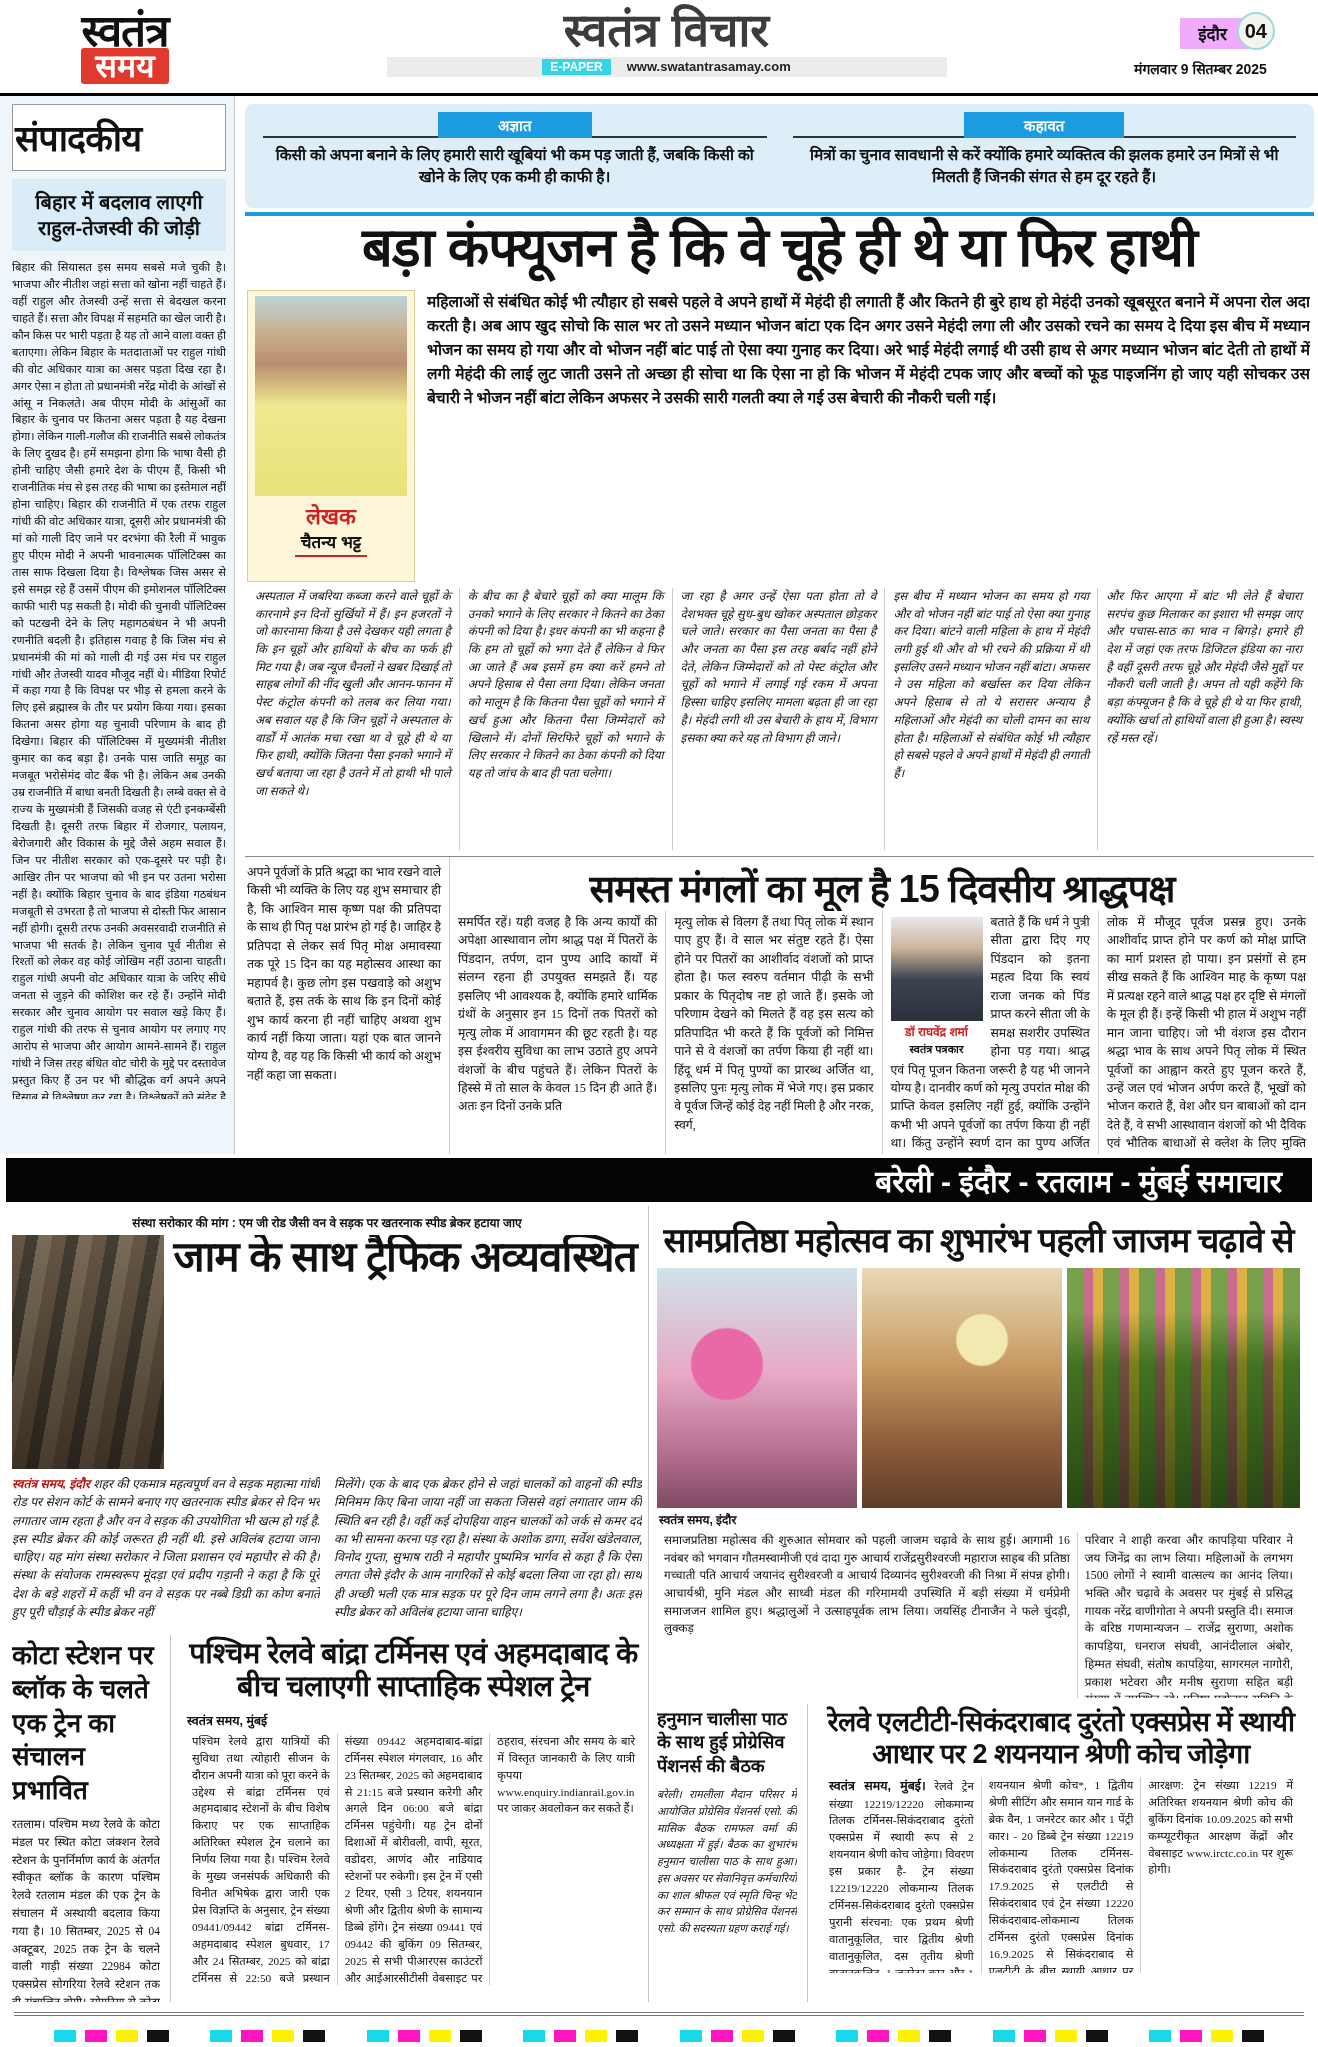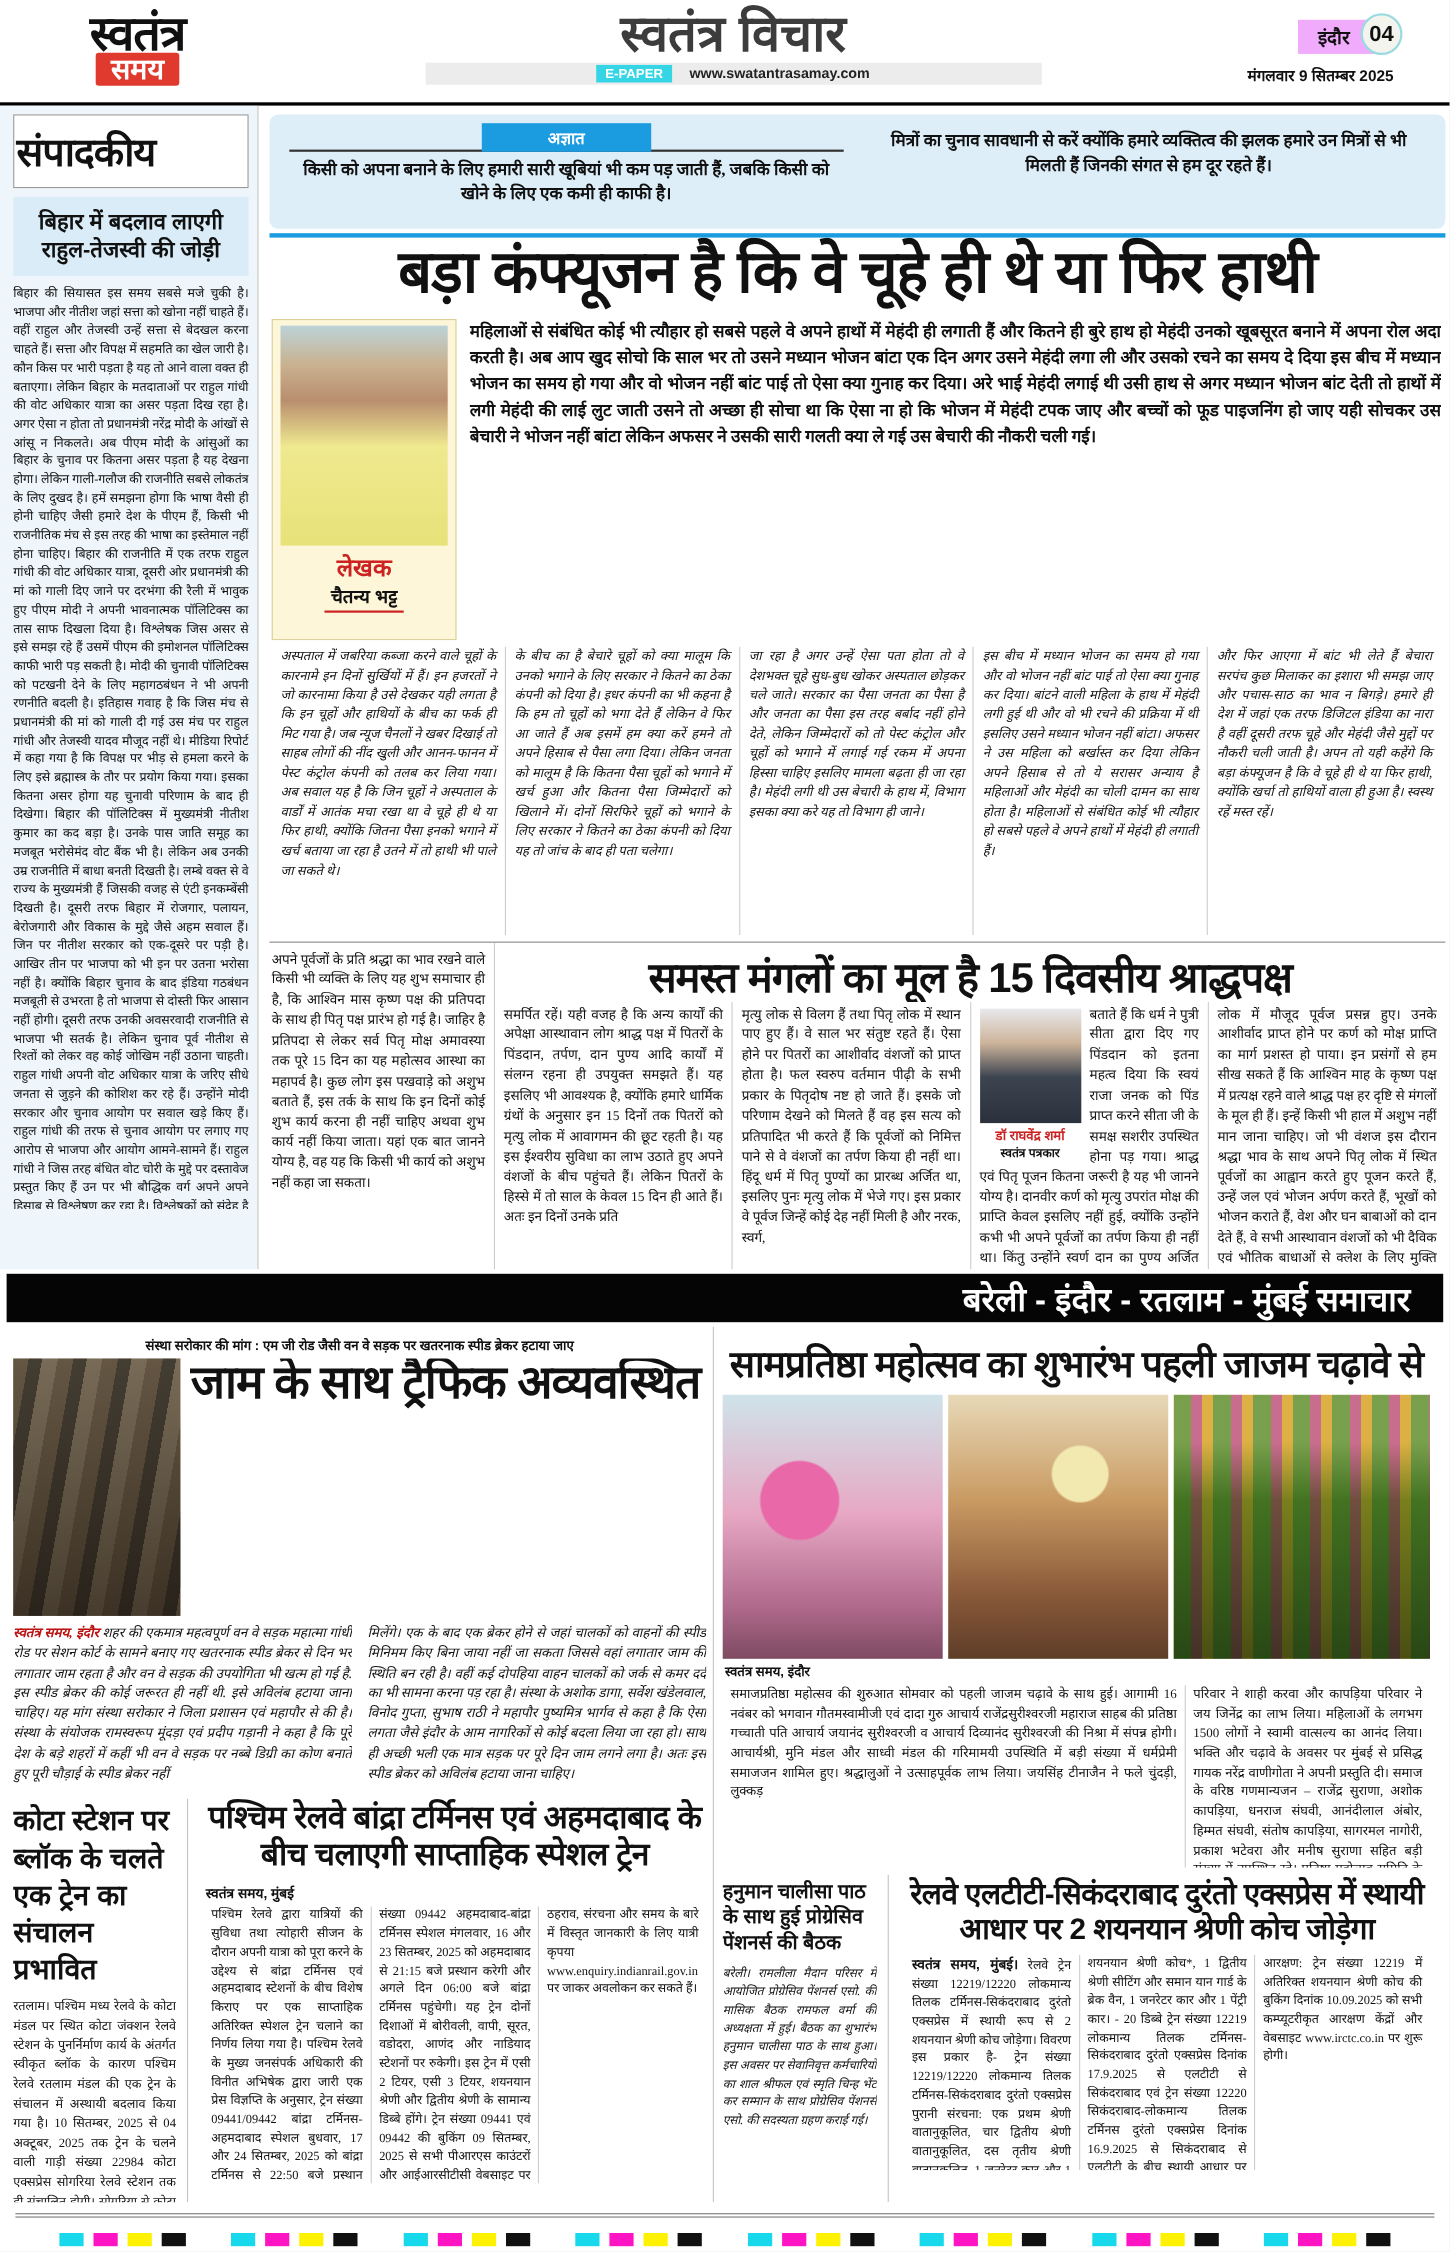--- a/index.html
+++ b/index.html
@@ -7,21 +7,21 @@
   .page {
     position:relative; width:1318px; height:2047px; margin:0 auto;
     background:#ffffff; overflow:hidden; color:#111;
     font-family:"Liberation Serif","DejaVu Serif",serif;
   }
   
   .masthead { display:flex; height:96px; border-bottom:3px solid #000; padding:4px 10px 0 10px; }
   .logo-block { width:230px; text-align:center; padding-top:6px; }
   .logo-top { font-family:"Liberation Sans",sans-serif; font-weight:800; font-size:44px; line-height:0.95; letter-spacing:-1px; }
   .logo-bottom { display:inline-block; background:#e03a2f; color:#fff; font-family:"Liberation Sans",sans-serif;
-    font-weight:800; font-size:26px; line-height:1; padding:2px 14px; border-radius:3px; margin-top:-4px; }
+    font-weight:800; font-size:32px; line-height:1; padding:2px 14px; border-radius:3px; margin-top:-4px; }
   .mast-center { flex:1; text-align:center; }
   .paper-title { font-family:"Liberation Sans",sans-serif; font-weight:800; font-size:46px; color:#3c3c3c; line-height:1.15; }
   .epaper-strip { width:560px; margin:0 auto; background:#ececec; display:flex; align-items:flex-start; justify-content:center; gap:16px; padding:2px 0; }
   .epaper-badge { background:#35d5e5; color:#fff; font-family:"Liberation Sans",sans-serif; font-weight:800; font-size:12px; padding:1px 8px; }
   .website { font-family:"Liberation Sans",sans-serif; font-weight:700; font-size:13px; color:#222; }
   .mast-right { width:215px; text-align:center; padding-top:14px; }
   .city-pill { position:relative; background:#f0abfc; display:inline-block; padding:4px 34px 4px 18px; font-family:"Liberation Sans",sans-serif; font-weight:800; font-size:17px;margin-left:40px; }
   .page-circle { position:absolute; right:-14px; top:-6px; width:38px; height:38px; border-radius:50%;
     background:#f4f4ee; border:2px solid #9adbe0; font-size:20px; font-weight:800; line-height:34px; text-align:center; font-family:"Liberation Sans",sans-serif; }
   .date-line { margin-top:10px; font-family:"Liberation Sans",sans-serif; font-weight:700; font-size:14px; }
@@ -153,20 +153,21 @@
     </div>
     <div class="vline"></div>
 
     <div class="right-main">
       <div class="quotes-panel">
         <div class="quote-half">
           <div class="quote-tabline"><span class="quote-tab">अज्ञात</span></div>
           <div class="quote-text">किसी को अपना बनाने के लिए हमारी सारी खूबियां भी कम पड़ जाती हैं, जबकि किसी को खोने के लिए एक कमी ही काफी है।</div>
         </div>
         <div class="quote-half">
+          <div class="quote-tabline"><span class="quote-tab">कहावत</span></div>
           <div class="quote-text">मित्रों का चुनाव सावधानी से करें क्योंकि हमारे व्यक्तित्व की झलक हमारे उन मित्रों से भी मिलती हैं जिनकी संगत से हम दूर रहते हैं।</div>
         </div>
       </div>
 
       <div class="main-headline">बड़ा कंफ्यूजन है कि वे चूहे ही थे या फिर हाथी</div>
 
       <div class="article-top">
         <div class="author-card">
           <div class="author-photo photo"></div>
           <div class="author-label">लेखक</div>

